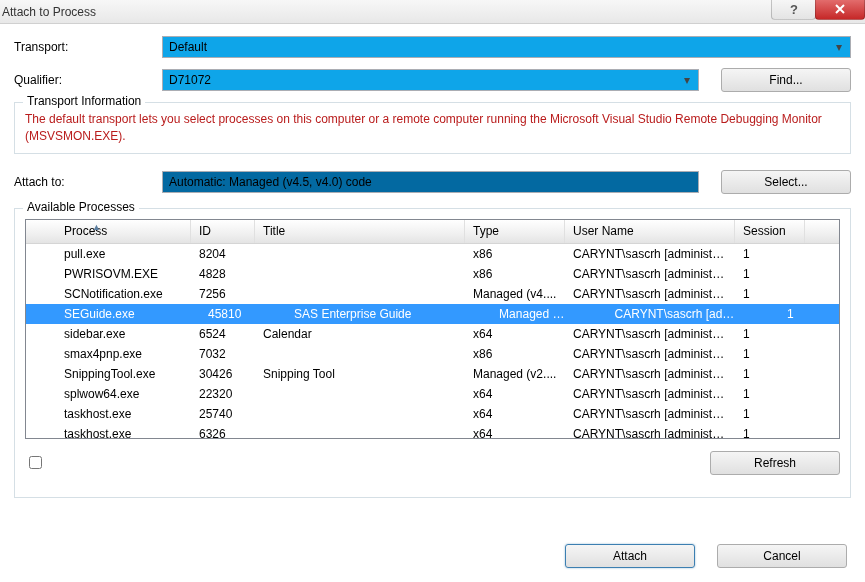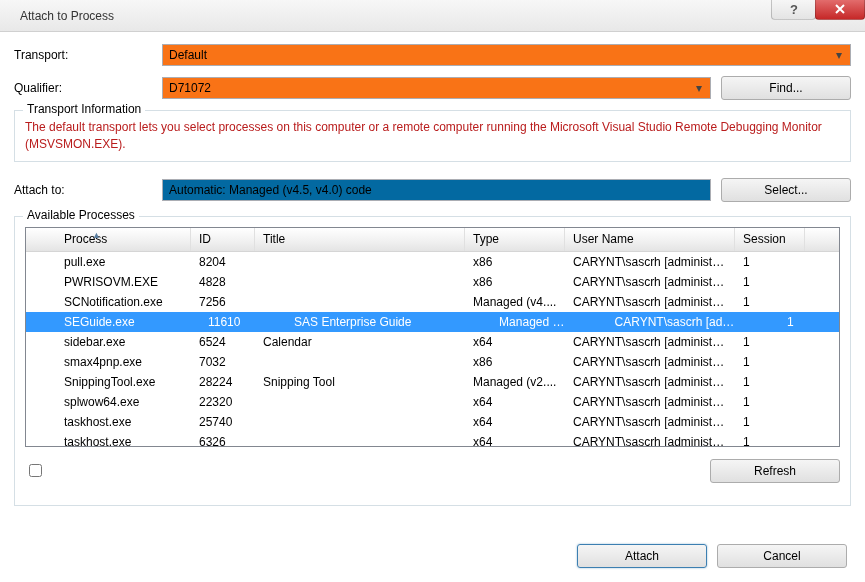--- a/index.html
+++ b/index.html
@@ -7,26 +7,26 @@
     margin: 0;
     font-family: "Segoe UI", Tahoma, sans-serif;
     font-size: 12px;
     background: #ffffff;
     width: 865px;
     height: 582px;
     overflow: hidden;
     position: relative;
   }
   .titlebar {
-    height: 32px;
+    height: 24px;
     background: linear-gradient(to bottom, #f7f7f7, #e8e8e8);
     border-bottom: 1px solid #d0d0d0;
     display: flex;
     align-items: center;
-    padding: 0 0 0 20px;
+    padding: 0 0 0 2px;
     position: relative;
   }
   .titlebar-title { font-size: 12px; color: #333; }
   .title-btns { position: absolute; right: 0; top: -2px; display: flex; }
   .help-btn, .close-btn {
     width: 45px; height: 22px;
     display: flex; align-items: center; justify-content: center;
     border: 1px solid rgba(0,0,0,0.2);
     border-top: none;
     border-radius: 0 0 4px 4px;
@@ -46,42 +46,42 @@
   }
   .label-col {
     width: 148px;
     font-size: 12px;
     color: #000;
   }
   .combo {
     flex: 1;
     height: 22px;
     border: 1px solid #abadb3;
-    background: #f97316;
+    background: #0ea5e9;
     display: flex;
     align-items: center;
     padding: 0 6px;
     position: relative;
   }
   .combo .arrow {
     position: absolute; right: 2px; top: 1px; bottom: 1px;
     width: 18px;
     display:flex; align-items:center; justify-content:center;
     color:#444;
   }
   .btn {
     height: 24px;
     min-width: 130px;
     border: 1px solid #acacac;
     border-radius: 3px;
     background: linear-gradient(to bottom,#f5f5f5,#e0e0e0);
     font-size: 12px;
     cursor: pointer;
     padding: 0 12px;
-    margin-left: 10px;
+    margin-left: 22px;
   }
   .btn.primary {
     border: 1px solid #3c7fb1;
     box-shadow: 0 0 2px rgba(60,127,177,0.6);
   }
 
   .groupbox {
     border: 1px solid #d5dfe5;
     margin-top: 4px;
     padding: 8px 22px 8px 10px;
@@ -263,21 +263,21 @@
           <div class="trow">
             <div class="td col-process">SCNotification.exe</div>
             <div class="td col-id">7256</div>
             <div class="td col-title"></div>
             <div class="td col-type">Managed (v4....</div>
             <div class="td col-user">CARYNT\sascrh [administrator]</div>
             <div class="td col-session">1</div>
           </div>
           <div class="trow selected">
             <div class="td col-process">SEGuide.exe</div>
-            <div class="td col-id">11610</div>
+            <div class="td col-id">45810</div>
             <div class="td col-title">SAS Enterprise Guide</div>
             <div class="td col-type">Managed (v4....</div>
             <div class="td col-user">CARYNT\sascrh [administrator]</div>
             <div class="td col-session">1</div>
           </div>
           <div class="trow">
             <div class="td col-process">sidebar.exe</div>
             <div class="td col-id">6524</div>
             <div class="td col-title">Calendar</div>
             <div class="td col-type">x64</div>
@@ -287,21 +287,21 @@
           <div class="trow">
             <div class="td col-process">smax4pnp.exe</div>
             <div class="td col-id">7032</div>
             <div class="td col-title"></div>
             <div class="td col-type">x86</div>
             <div class="td col-user">CARYNT\sascrh [administrator]</div>
             <div class="td col-session">1</div>
           </div>
           <div class="trow">
             <div class="td col-process">SnippingTool.exe</div>
-            <div class="td col-id">28224</div>
+            <div class="td col-id">30426</div>
             <div class="td col-title">Snipping Tool</div>
             <div class="td col-type">Managed (v2....</div>
             <div class="td col-user">CARYNT\sascrh [administrator]</div>
             <div class="td col-session">1</div>
           </div>
           <div class="trow">
             <div class="td col-process">splwow64.exe</div>
             <div class="td col-id">22320</div>
             <div class="td col-title"></div>
             <div class="td col-type">x64</div>

